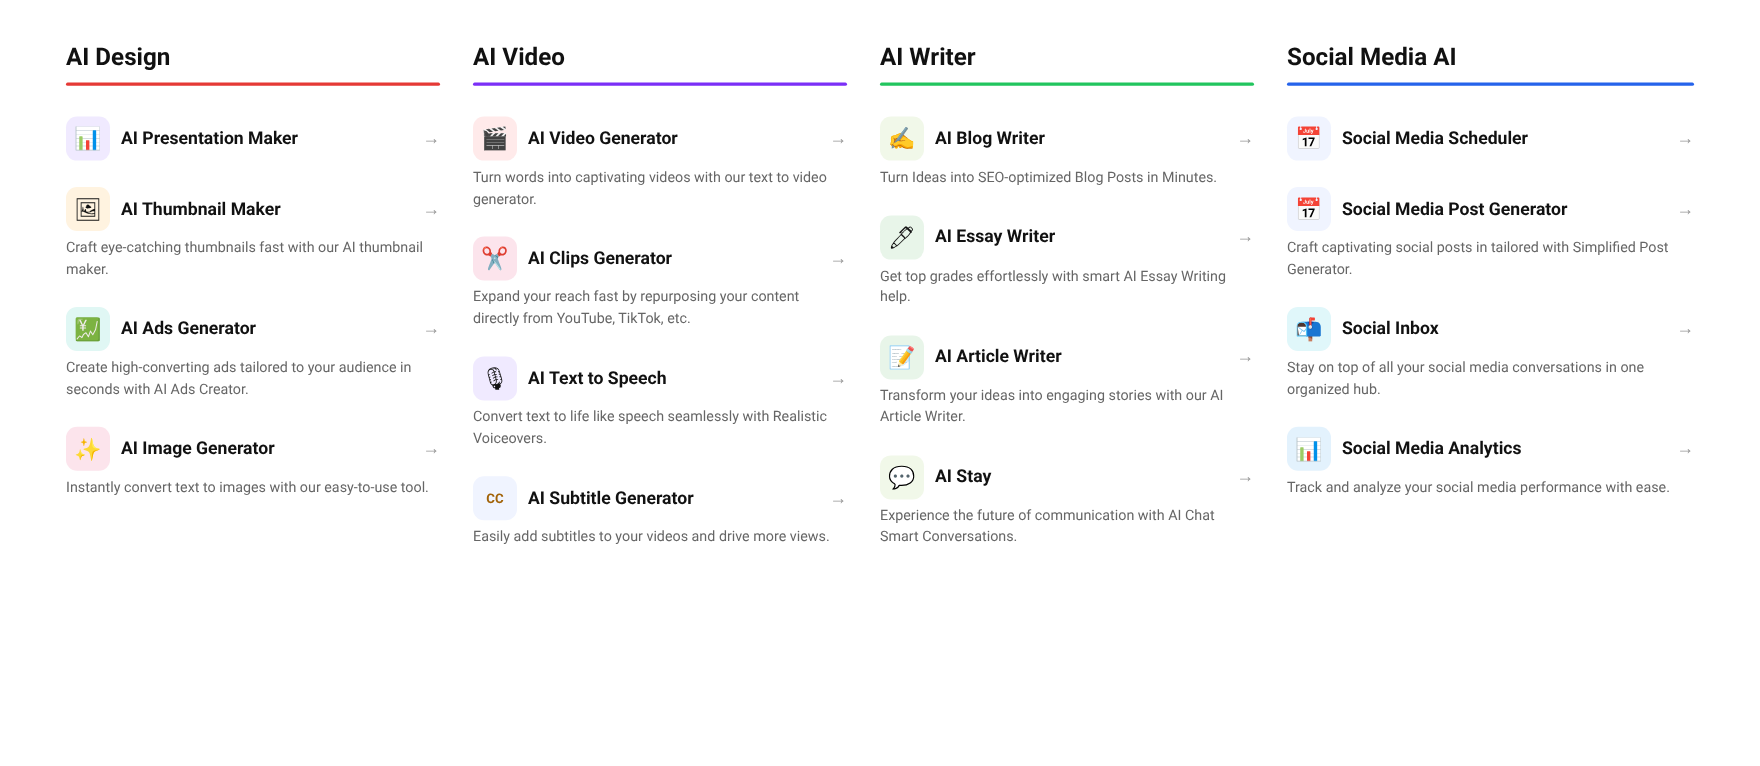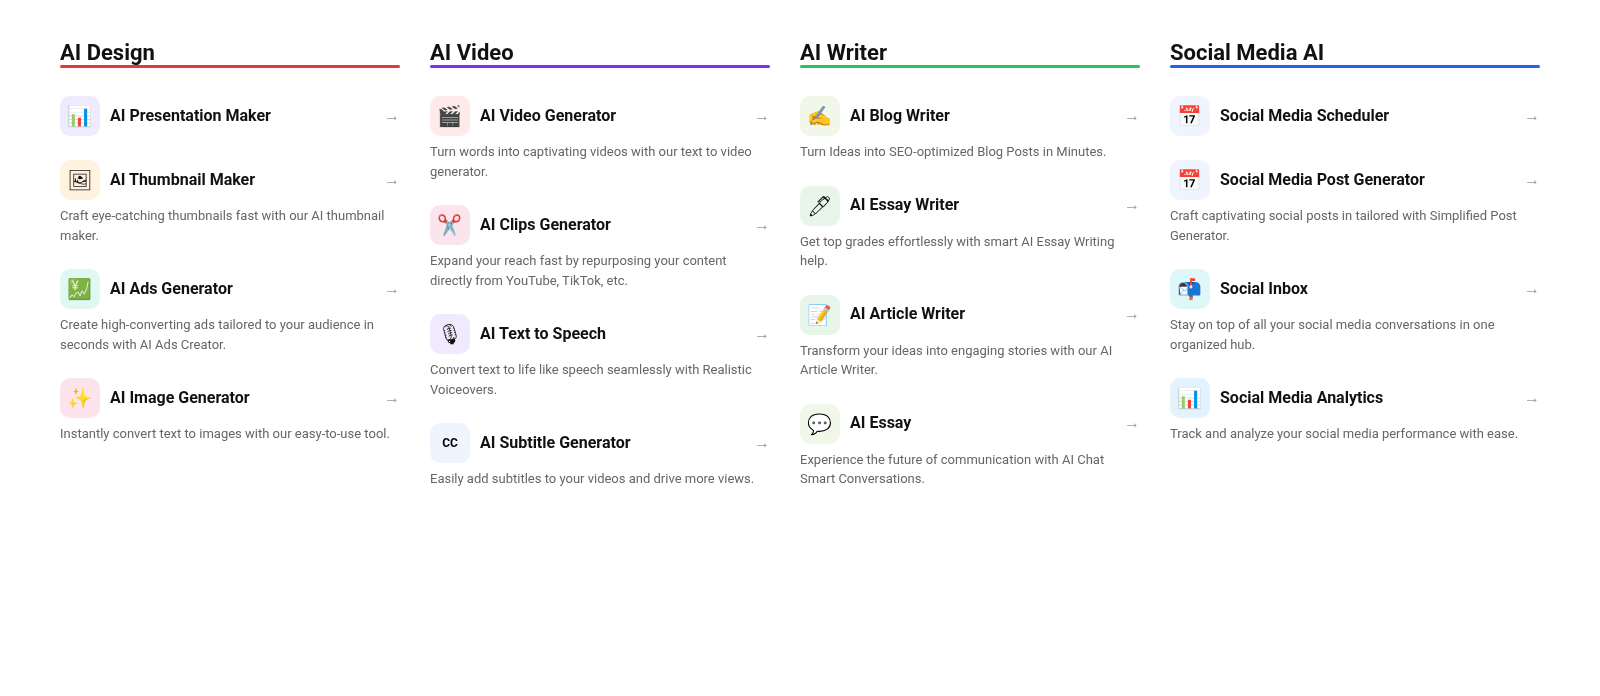--- a/index.html
+++ b/index.html
@@ -17,20 +17,21 @@
       max-width: 1600px;
     }
     .column {
       padding: 0 30px 0 0;
     }
     .column:last-child { padding-right: 0; }
     .column-title {
       font-size: 22px;
       font-weight: 700;
       color: #111;
+      margin-bottom: 10px;
     }
     .column-divider {
       height: 3px;
       border-radius: 2px;
       margin-bottom: 28px;
     }
     .col-red .column-divider { background: #e53935; }
     .col-purple .column-divider { background: #7b2ff7; }
     .col-green .column-divider { background: #22c55e; }
     .col-blue .column-divider { background: #2563eb; }
@@ -168,21 +169,21 @@
           <div class="tool-icon icon-purple-light">🎙</div>
           <div class="tool-name-row">
             <span class="tool-name">AI Text to Speech</span>
             <span class="tool-arrow">→</span>
           </div>
         </div>
         <div class="tool-desc">Convert text to life like speech seamlessly with Realistic Voiceovers.</div>
       </div>
       <div class="tool-item">
         <div class="tool-header">
-          <div class="tool-icon icon-gray-light" style="font-weight: 700; font-size: 12px; color: #000000;">CC</div>
+          <div class="tool-icon icon-gray-light" style="font-weight: 700; font-size: 12px; color: #a16207;">CC</div>
           <div class="tool-name-row">
             <span class="tool-name">AI Subtitle Generator</span>
             <span class="tool-arrow">→</span>
           </div>
         </div>
         <div class="tool-desc">Easily add subtitles to your videos and drive more views.</div>
       </div>
     </div>
     <div class="column col-green">
       <div class="column-title">AI Writer</div>
@@ -214,21 +215,21 @@
             <span class="tool-name">AI Article Writer</span>
             <span class="tool-arrow">→</span>
           </div>
         </div>
         <div class="tool-desc">Transform your ideas into engaging stories with our AI Article Writer.</div>
       </div>
       <div class="tool-item">
         <div class="tool-header">
           <div class="tool-icon icon-lime-light">💬</div>
           <div class="tool-name-row">
-            <span class="tool-name">AI Essay</span>
+            <span class="tool-name">AI Stay</span>
             <span class="tool-arrow">→</span>
           </div>
         </div>
         <div class="tool-desc">Experience the future of communication with AI Chat Smart Conversations.</div>
       </div>
     </div>
     <div class="column col-blue">
       <div class="column-title">Social Media AI</div>
       <div class="column-divider"></div>
       <div class="tool-item">

